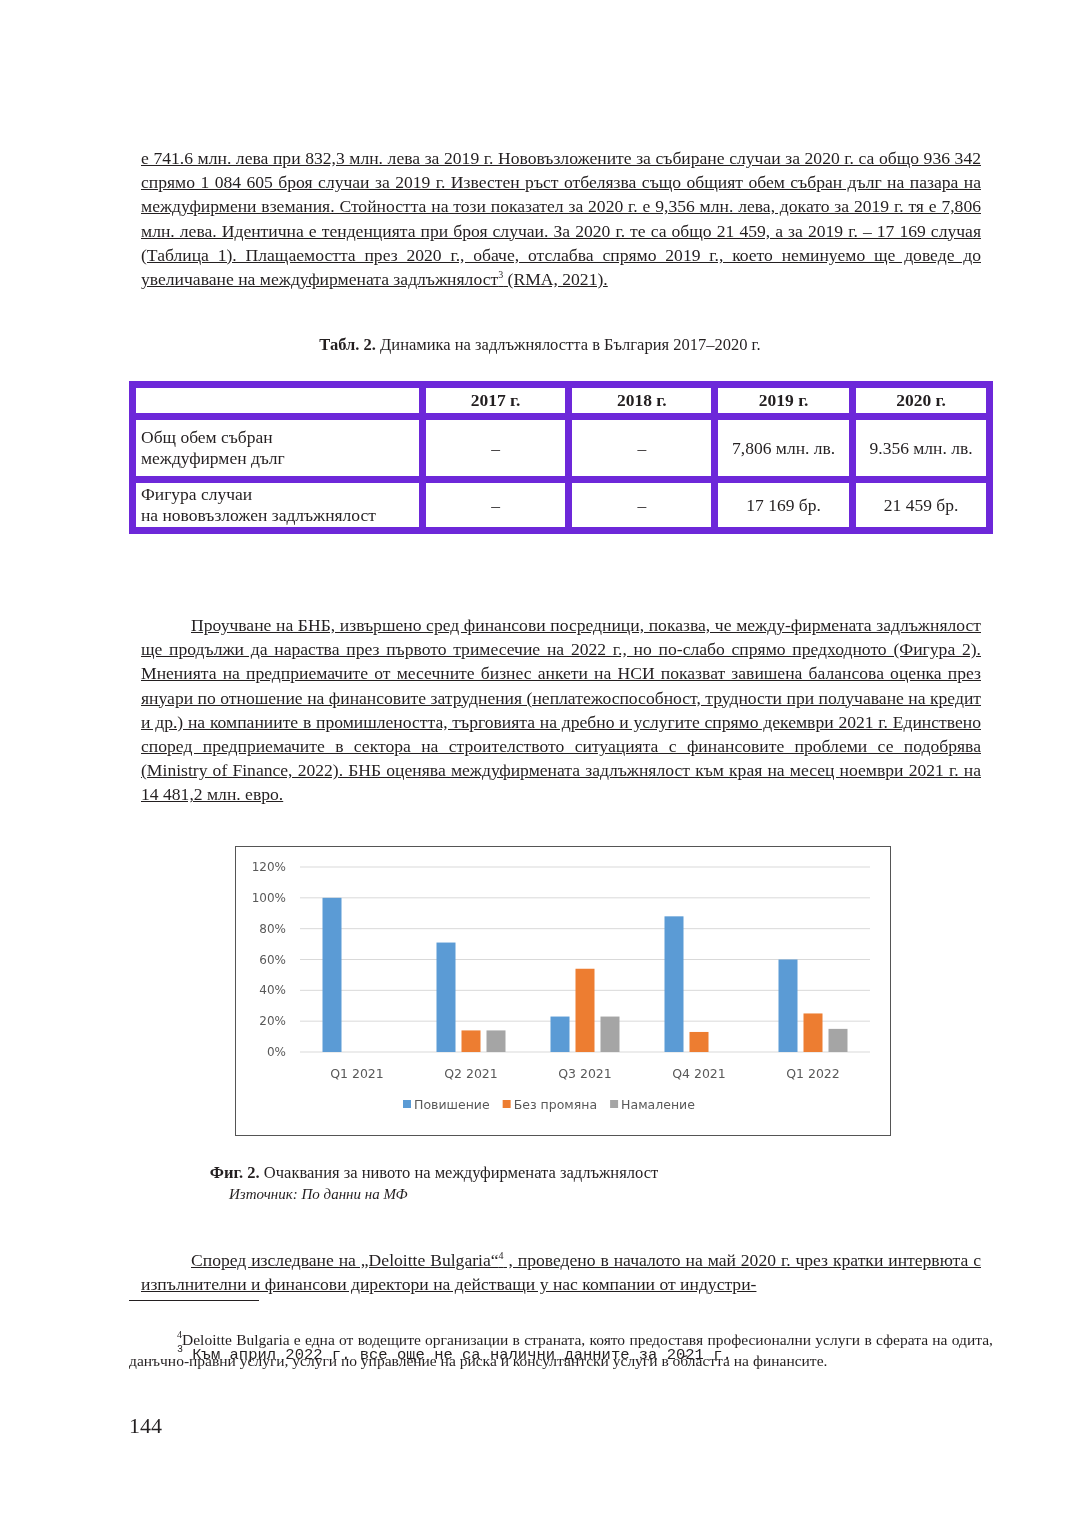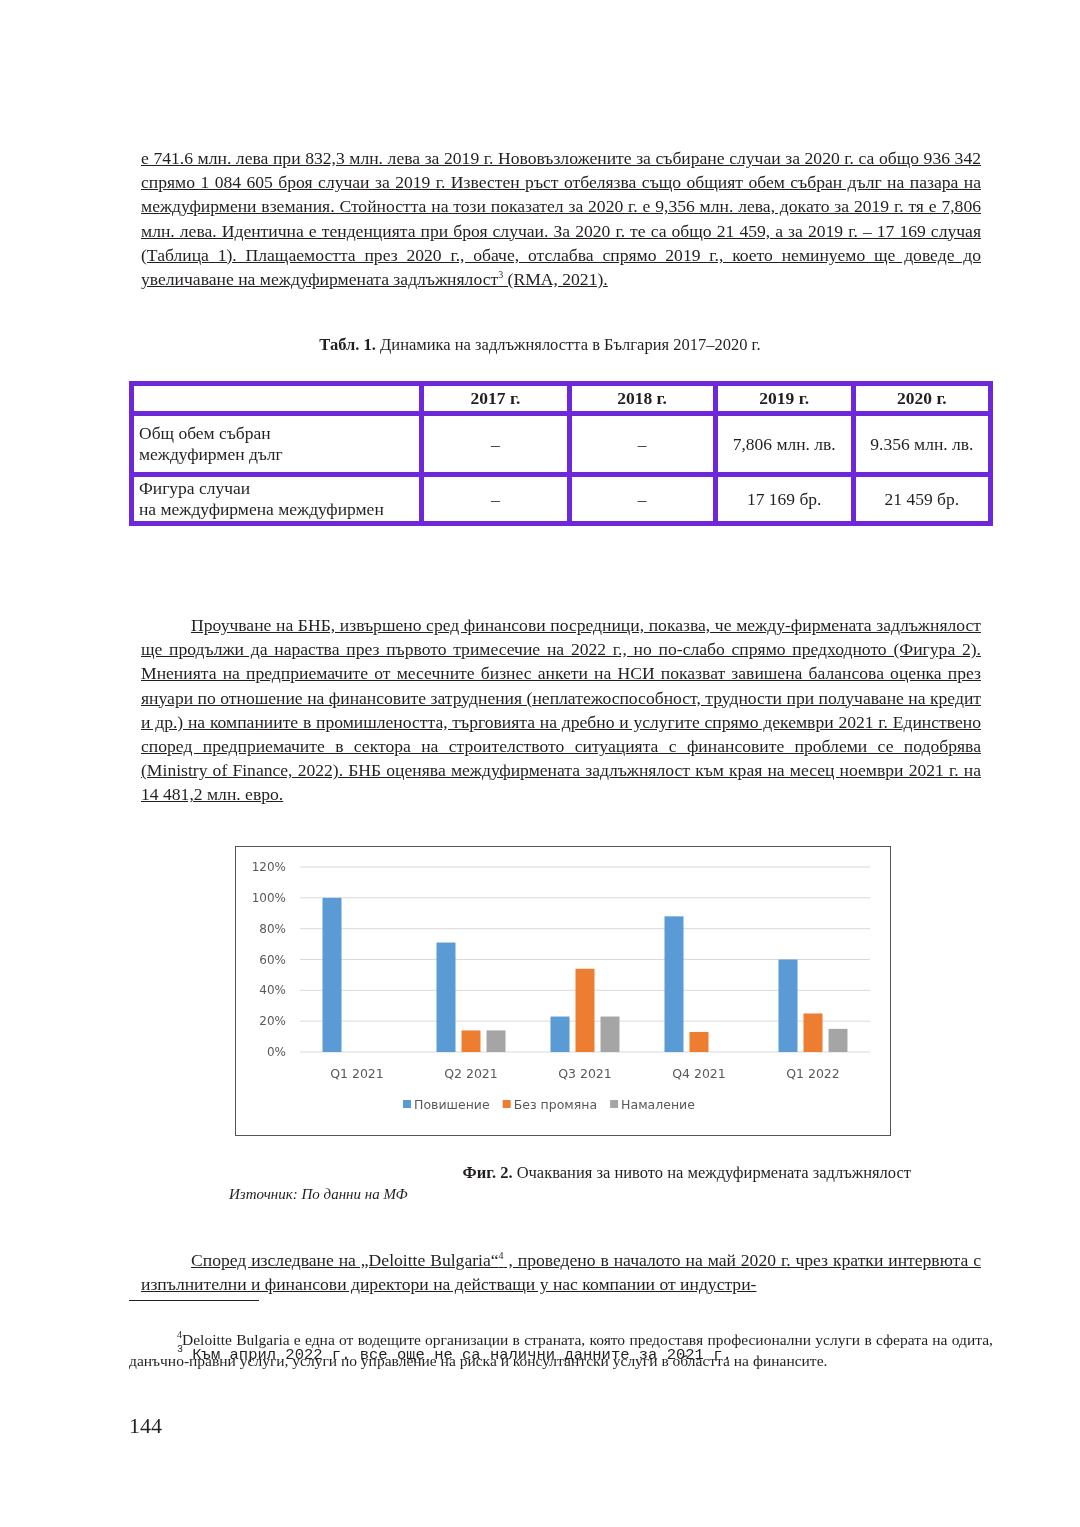--- a/index.html
+++ b/index.html
@@ -7,48 +7,48 @@
          font-family: "Liberation Serif", serif; color: #231f20; }
   .para { position: absolute; left: 129px; width: 864px; font-size: 17.6px; line-height: 24.2px;
           text-align: justify; margin: 0; }
   .para.indent { text-indent: 50px; }
   .para p { margin: 12px; text-decoration: underline; }
   sup { font-size: 10px; vertical-align: 7px; line-height: 0; }
   .tcap { position: absolute; top: 335px; left: 0; width: 1080px; text-align: center; font-size: 16.5px; }
   .tcap b { font-weight: bold; }
   table.data { position: absolute; top: 381px; left: 129px; width: 864px; border-collapse: collapse;
                font-size: 17.5px; }
-  table.data td, table.data th { border: 5px solid #6d28d9; padding: 0 5px; }
+  table.data td, table.data th { border: 7px solid #6d28d9; padding: 0 5px; }
   table.data th { font-weight: bold; text-align: center; height: 25px; }
   table.data td.lbl { text-align: left; line-height: 21px; }
   table.data td.val { text-align: center; }
   table.data tr.r1 td { height: 31px; }
   table.data tr.r2 td { height: 31px; }
   table.data tr.r3 td { height: 56px; }
   table.data tr.r4 td { height: 44px; }
   .chart-box { position: absolute; left: 235px; top: 846px; width: 654px; height: 288px;
                border: 1px solid #555; background: #fff; }
   .chart-box svg { position: absolute; left: 0; top: 0; }
   .chart-box text { font-family: "DejaVu Sans", sans-serif; }
-  .fcap { position: absolute; top: 1163px; left: 0; width: 868px; text-align: right; font-size: 16.5px; padding-left: 43px; }
+  .fcap { position: absolute; top: 1163px; left: 0; width: 868px; text-align: center; font-size: 16.5px; }
   .fsrc { position: absolute; top: 1186px; left: 229px; font-size: 15px; font-style: italic; }
   .fn-rule { position: absolute; top: 1300px; left: 129px; width: 130px; height: 1px; background: #231f20; }
   .fn { position: absolute; left: 129px; width: 864px; font-size: 15.5px; line-height: 20.5px; text-align: justify; margin: 0; }
   .fn.indent { text-indent: 48px; }
   .pagenum { position: absolute; top: 1413px; left: 129px; font-size: 22px; }
 </style>
 </head>
 <body>
 
 <div class="para" style="top:134px;">
   <p><span>е 741.6 млн. лева при 832,3 млн. лева за 2019 г. Нововъзложените за събиране случаи за 2020 г. са общо 936 342 спрямо 1 084 605 броя случаи за 2019 г. Известен ръст отбелязва също общият обем събран дълг на пазара на междуфирмени вземания. Стойността на този показател за 2020 г. е 9,356 млн. лева, докато за 2019 г. тя е 7,806 млн. лева. Идентична е тенденцията при броя случаи. За 2020 г. те са общо 21 459, а за 2019 г. – 17 169 случая (Таблица 1). Плащаемостта през 2020 г., обаче, отслабва спрямо 2019 г., което неминуемо ще доведе до увеличаване на междуфирмената задлъжнялост</span><sup>3</sup><span> (RMA, 2021).</span></p>
 </div>
 
 <div class="tcap">
-  <b>Табл. 1.</b><span> Динамика на задлъжнялостта в България 2017–2020 г.</span>
+  <b>Табл. 2.</b><span> Динамика на задлъжнялостта в България 2017–2020 г.</span>
 </div>
 
 <table class="data">
   <colgroup>
     <col style="width:292px">
       <col style="width:148px">
       <col style="width:147px">
       <col style="width:139px">
       <col style="width:138px">
   </colgroup>
@@ -61,21 +61,21 @@
     <th>2020 г.</th>
   </tr>
   <tr class="r3">
     <td class="lbl"><span>Общ обем събран</span><br><span>междуфирмен дълг</span></td>
     <td class="val">–</td>
     <td class="val">–</td>
     <td class="val">7,806 млн. лв.</td>
     <td class="val">9.356 млн. лв.</td>
   </tr>
   <tr class="r4">
-    <td class="lbl"><span>Фигура случаи</span><br><span>на междуфирмена междуфирмен</span></td>
+    <td class="lbl"><span>Фигура случаи</span><br><span>на нововъзложен задлъжнялост</span></td>
     <td class="val">–</td>
     <td class="val">–</td>
     <td class="val">17 169 бр.</td>
     <td class="val">21 459 бр.</td>
   </tr>
 </tbody>
   </table>
 
 <div class="para indent" style="top:601px;">
   <p>Проучване на БНБ, извършено сред финансови посредници, показва, че между-фирмената задлъжнялост ще продължи да нараства през първото тримесечие на 2022 г., но по-слабо спрямо предходното (Фигура 2). Мненията на предприемачите от месечните бизнес анкети на НСИ показват завишена балансова оценка през януари по отношение на финансовите затруднения (неплатежоспособност, трудности при получаване на кредит и др.) на компаниите в промишлеността, търговията на дребно и услугите спрямо декември 2021 г. Единствено според предприемачите в сектора на строителството ситуацията с финансовите проблеми се подобрява (Ministry of Finance, 2022). БНБ оценява междуфирмената задлъжнялост към края на месец ноември 2021 г. на 14 481,2 млн. евро.</p>

